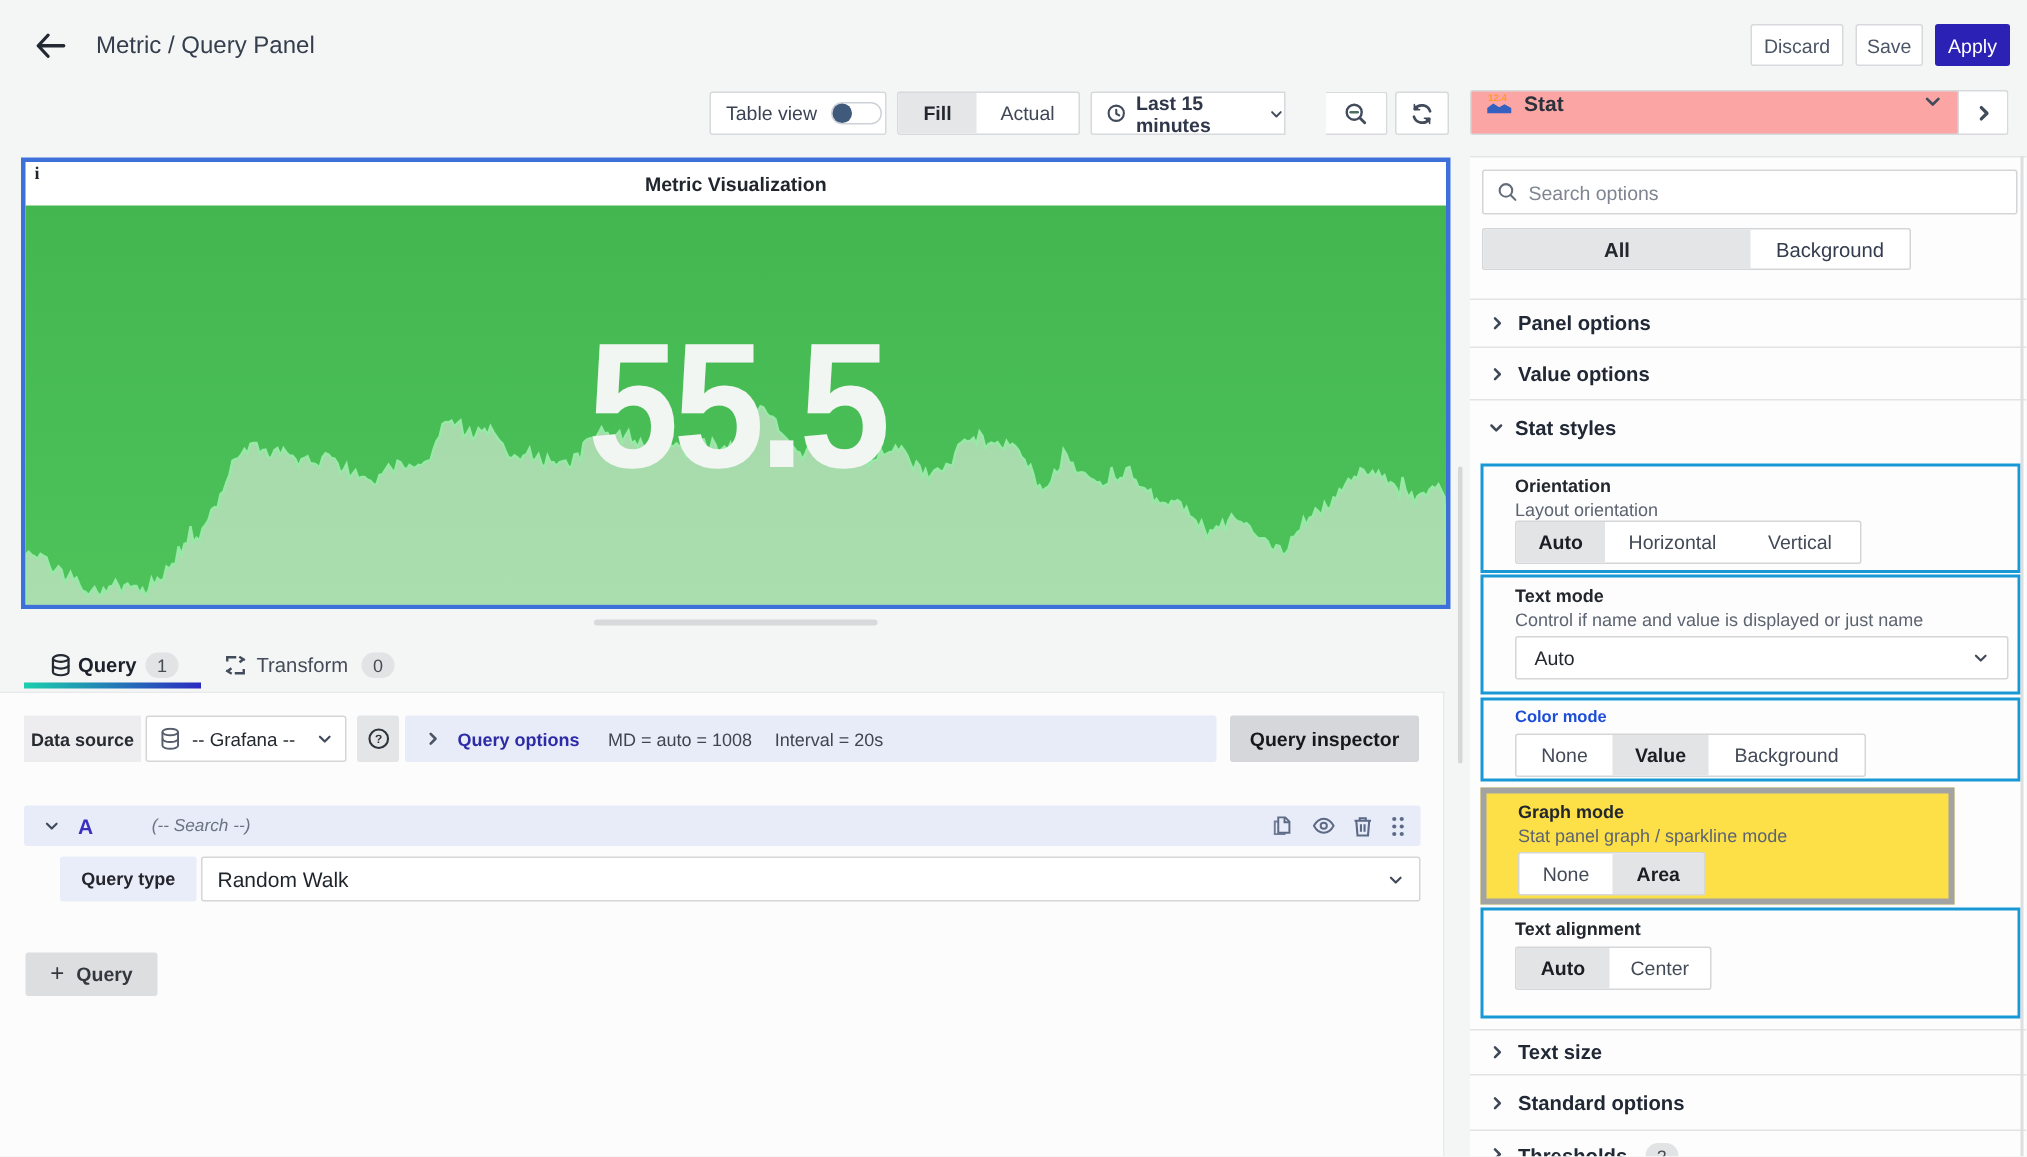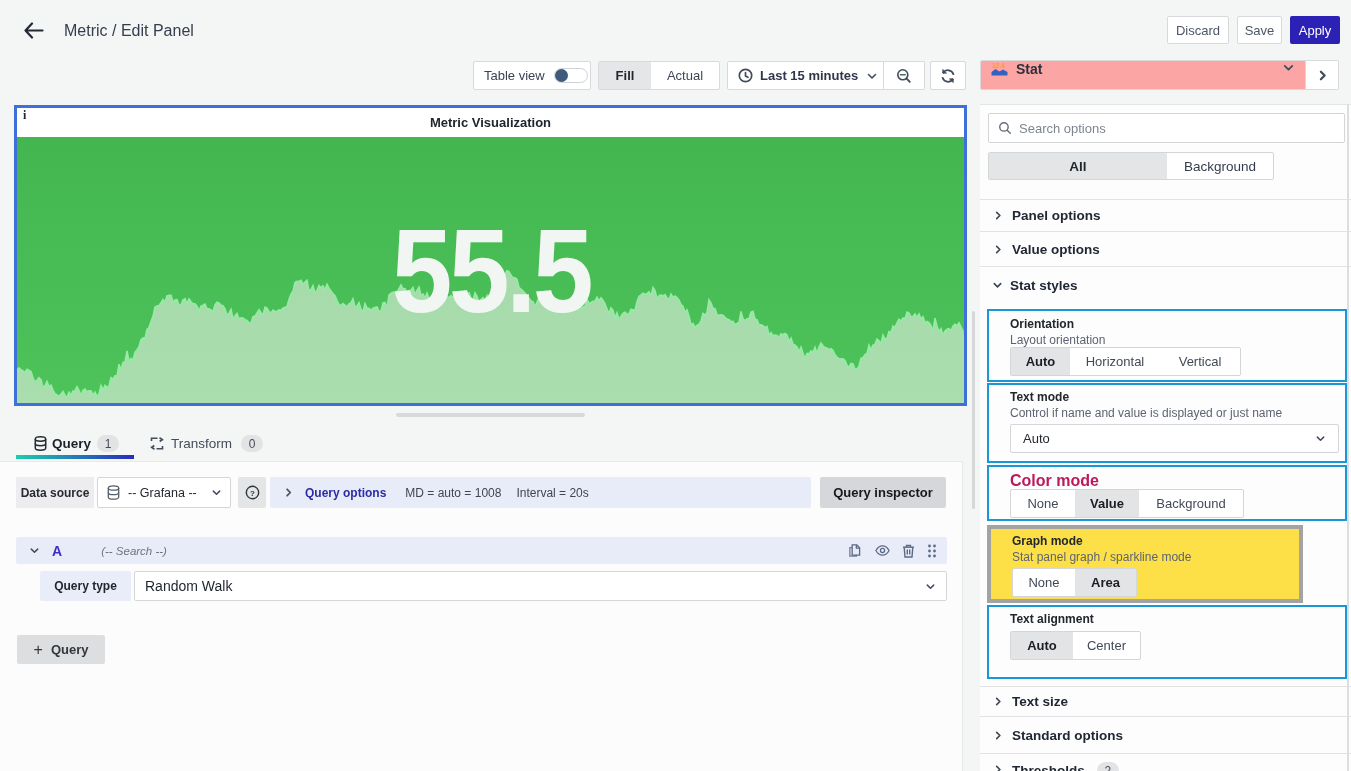--- a/index.html
+++ b/index.html
@@ -8,39 +8,39 @@
 .btn { display:flex; align-items:center; justify-content:center; border-radius:2px; font-size:13px; font-weight:500; }
 .wbtn { background:#fff; border:1px solid #d8d9dc; color:#4c5565; }
 .ico { stroke:#414b5c; fill:none; stroke-width:1.6; stroke-linecap:round; stroke-linejoin:round; }
 </style>
 </head>
 <body>
 
 <svg class="abs" style="left:24px;top:22px" width="20" height="17" viewBox="0 0 20 17">
     <path d="M8 1.5 L1.5 8.5 L8 15.5 M1.5 8.5 H18.5" stroke="#222933" stroke-width="2.2" fill="none" stroke-linecap="round" stroke-linejoin="round"></path>
   </svg>
-<div class="abs" style="left:64px;top:22px;font-size:16px;font-weight:500;color:#343e4c">Metric / Edit Panel</div>
+<div class="abs" style="left:64px;top:22px;font-size:16px;font-weight:500;color:#343e4c">Metric / Query Panel</div>
 
 <div class="abs btn wbtn" style="left:1167px;top:16px;width:62px;height:28px">Discard</div>
 <div class="abs btn wbtn" style="left:1237px;top:16px;width:45px;height:28px">Save</div>
 <div class="abs btn" style="left:1290px;top:16px;width:50px;height:28px;background:#2b21b4;color:#fff">Apply</div>
 
 <div class="abs" style="left:473px;top:61px;width:118px;height:29px;background:#fff;border:1px solid #d8d9dc;border-radius:2px;display:flex;align-items:center;padding-left:10px">
   <span style="font-size:13px;font-weight:500;color:#3a4254">Table view</span>
   <span style="position:relative;display:inline-block;width:34px;height:15px;border:1px solid #ced2d8;border-radius:8px;background:#fff;margin-left:9px">
     <span style="position:absolute;left:0.5px;top:0px;width:13px;height:13px;border-radius:50%;background:#3f5a7a"></span>
   </span>
 </div>
 
 <div class="abs" style="left:598px;top:61px;width:122px;height:29px;background:#fff;border:1px solid #d8d9dc;border-radius:2px;display:flex;align-items:stretch;overflow:hidden">
   <span style="flex:0 0 52px;background:#e5e6e8;display:flex;align-items:center;justify-content:center;font-size:13px;font-weight:700;color:#23272e">Fill</span>
   <span style="flex:1;display:flex;align-items:center;justify-content:center;font-size:13px;color:#3f4756">Actual</span>
 </div>
 
-<div class="abs" style="left:727px;top:61px;width:157px;height:29px;background:#fff;border:1px solid #d8d9dc;border-radius:2px 0 0 2px;display:flex;align-items:center;padding-left:10px">
+<div class="abs" style="left:727px;top:61px;width:130px;height:29px;background:#fff;border:1px solid #d8d9dc;border-radius:2px 0 0 2px;display:flex;align-items:center;padding-left:10px">
   <svg width="15" height="15" viewBox="0 0 15 15" class="ico" style="stroke-width:1.7">
       <circle cx="7.5" cy="7.5" r="6.2"></circle>
       <path d="M7.5 4.6 V7.9 L9.9 9.3"></path>
     </svg>
   <span style="font-size:13px;font-weight:700;color:#30374a;margin-left:7px">Last 15 minutes</span>
   <svg width="12" height="12" viewBox="0 0 12 12" class="ico" style="margin-left:8px">
       <path d="M2.5 4.5 L6 8 L9.5 4.5"></path>
     </svg>
 </div>
 <div class="abs" style="left:884px;top:61px;width:41px;height:29px;background:#fff;border:1px solid #d8d9dc;border-left:none;border-radius:0 2px 2px 0;display:flex;align-items:center;justify-content:center">
@@ -247,21 +247,21 @@
   <div style="margin:2px 0 0 21px;font-size:12px;color:#5d6471">Control if name and value is displayed or just name</div>
   <div style="position:absolute;left:21px;top:39px;width:329px;height:29px;background:#fff;border:1px solid #d5d6d8;border-radius:2px;display:flex;align-items:center;padding:0 12px">
     <span style="font-size:13px;color:#23272e">Auto</span>
     <svg width="11" height="11" viewBox="0 0 12 12" class="ico" style="margin-left:auto">
         <path d="M2.5 4.5 L6 8 L9.5 4.5"></path>
       </svg>
   </div>
 </div>
 
 <div class="abs" style="left:987px;top:465px;width:360px;height:56px;border:2px solid #1899d6;background:#fdfdfd">
-  <div style="margin:5px 0 0 21px;font-size:16px;font-weight:700;color:#be185d">Color mode</div>
+  <div style="margin:5px 0 0 21px;font-size:11px;font-weight:700;color:#1d4ed8">Color mode</div>
   <div style="position:absolute;left:21px;top:22px;width:234px;height:29px;background:#fff;border:1px solid #d5d6d8;border-radius:2px;display:flex;align-items:stretch;overflow:hidden">
     <span style="flex:0 0 64px;display:flex;align-items:center;justify-content:center;font-size:13px;color:#424957">None</span>
     <span style="flex:0 0 64px;background:#e3e4e6;display:flex;align-items:center;justify-content:center;font-size:13px;font-weight:700;color:#1a1d23">Value</span>
     <span style="flex:1;display:flex;align-items:center;justify-content:center;font-size:13px;color:#424957">Background</span>
   </div>
 </div>
 
 <div class="abs" style="left:987px;top:525px;width:316px;height:78px;border:4px solid #a3a3a3;background:#fde047">
   <div style="margin:5px 0 0 21px;font-size:12px;font-weight:700;color:#22262d">Graph mode</div>
   <div style="margin:2px 0 0 21px;font-size:12px;color:#5d6471">Stat panel graph / sparkline mode</div>

